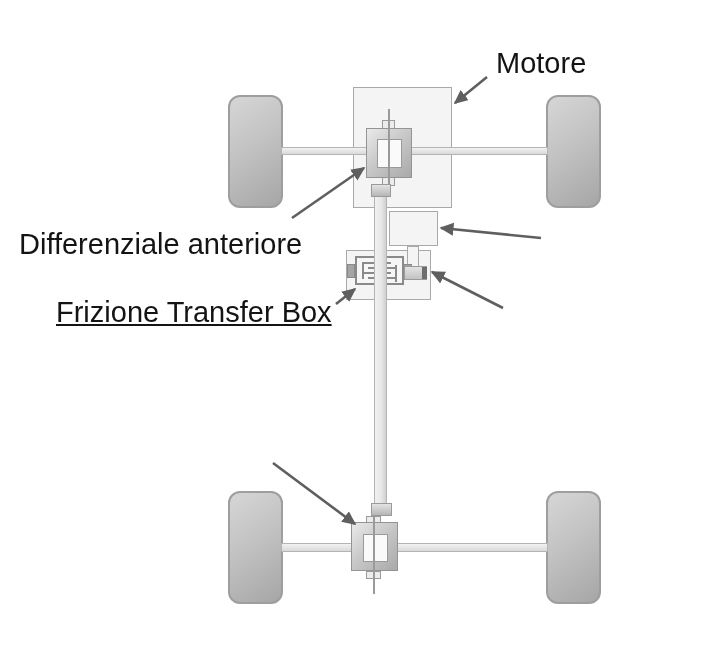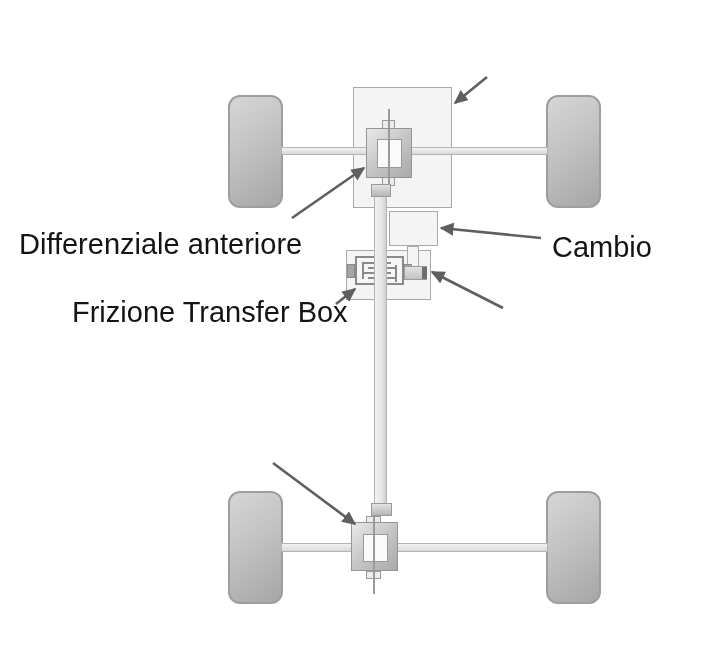--- a/index.html
+++ b/index.html
@@ -122,17 +122,17 @@
       </marker>
     </defs>
     <line x1="487" y1="77" x2="455" y2="103" marker-end="url(#ah)"></line>
     <line x1="292" y1="218" x2="364" y2="168" marker-end="url(#ah)"></line>
     <line x1="541" y1="238" x2="441" y2="228" marker-end="url(#ah)"></line>
     <line x1="503" y1="308" x2="432" y2="272" marker-end="url(#ah)"></line>
     <line x1="336" y1="304" x2="355" y2="289" marker-end="url(#ah)"></line>
     <line x1="273" y1="463" x2="355" y2="524" marker-end="url(#ah)"></line>
   </svg>
 
+  <div class="label" style="left:496px;top:47px;">Motore</div>
   <div class="label" style="left:19px;top:228px;text-align:right;">Differenziale anteriore</div>
-  <div class="label" style="left:552px;top:231px;">Cambio</div>
-  <div class="label" style="left:72px;top:296px;">Frizione Transfer Box</div>
+  <div class="label" style="left:56px;top:296px;text-decoration:underline;">Frizione Transfer Box</div>
 
 </div>
 
 </body></html>

